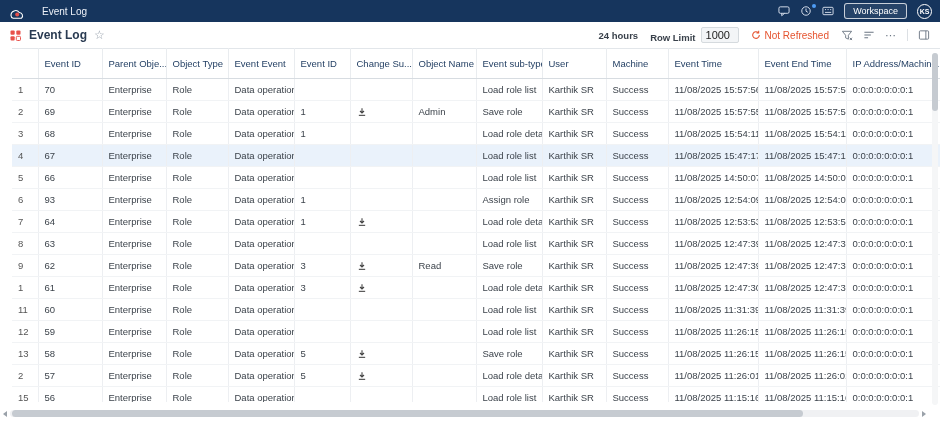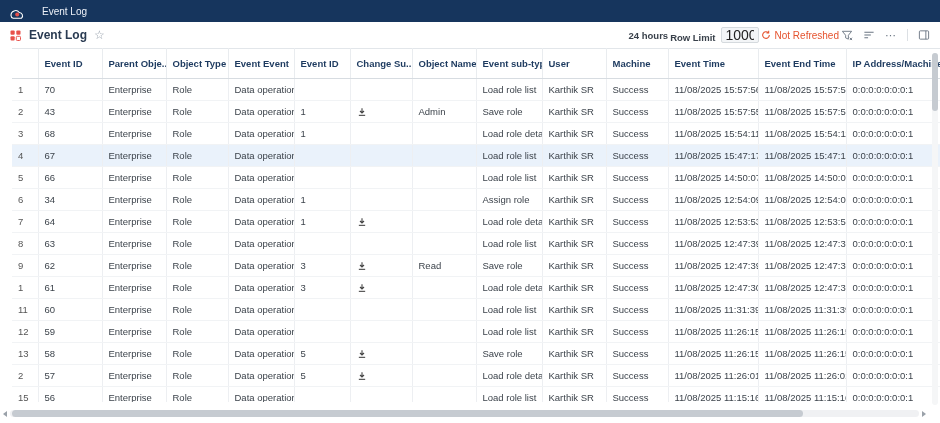--- a/index.html
+++ b/index.html
@@ -13,33 +13,33 @@
   .topbar-right{margin-left:auto;display:flex;align-items:center;gap:10px}
   .tb-icon{display:flex;align-items:center;position:relative;cursor:pointer}
   .badge-dot{position:absolute;top:-1px;right:-4px;width:4px;height:4px;border-radius:50%;background:var(--badge-blue,#4e9cf5)}
   .workspace-btn{font-size:9px;color:#fff;border:1px solid rgba(255,255,255,.75);border-radius:3px;padding:2px 8px;background:rgba(255,255,255,.07);cursor:pointer}
   .avatar{width:15px;height:15px;border-radius:50%;border:1px solid #fff;font-size:7px;display:flex;align-items:center;justify-content:center;font-weight:bold;color:#fff;cursor:pointer}
 
   
   .toolbar{height:26px;display:flex;align-items:center;padding:0 10px;background:#fff}
   .page-title{font-size:12px;font-weight:700;color:#2a3b52;margin-left:8px}
   .star{color:#98a1ac;font-size:12px;margin-left:7px;cursor:pointer;line-height:1}
-  .toolbar-right{margin-left:auto;display:flex;align-items:center;gap:2px}
+  .toolbar-right{margin-left:auto;display:flex;align-items:center;gap:12px}
   .t-text{font-size:9.5px;color:#39414b;font-weight:700}
   .row-limit{display:flex;align-items:flex-end;gap:5px}
-  .row-limit input{width:38px;height:16px;font-size:14px;border:1px solid #d5dade;background:#f3f5f7;border-radius:2px;padding:0 4px;color:#222;font-family:"Liberation Sans",sans-serif}
+  .row-limit input{width:38px;height:16px;font-size:11px;border:1px solid #d5dade;background:#f3f5f7;border-radius:2px;padding:0 4px;color:#222;font-family:"Liberation Sans",sans-serif}
   .refresh{display:flex;align-items:center;gap:4px;color:var(--refresh-red,#e5532f);font-size:10px;cursor:pointer}
   .tool-icons{display:flex;align-items:center;gap:10px;color:#6b7683}
   .sep{width:1px;height:12px;background:#dce0e4}
   .more{font-size:11px;color:#6b7683;letter-spacing:1px;cursor:pointer;line-height:1}
 
   
   .table-wrap{margin-left:12px;overflow:hidden;position:relative;height:354px}
   table{border-collapse:collapse;table-layout:fixed;width:930px;font-size:9.5px}
-  th{font-size:9.5px;font-weight:700;color:var(--header-text,#1d3a5f);text-align:left;height:30px;padding:0 6px;
+  th{font-size:9.5px;font-weight:400;color:var(--header-text,#1d3a5f);text-align:left;height:30px;padding:0 6px;
      border-bottom:1px solid #d7dce1;border-top:1px solid #e2e6ea;border-right:1px solid #e9ecef;white-space:nowrap;overflow:hidden;cursor:pointer}
   td{height:22px;padding:0 6px;color:#3c434b;border-right:1px solid #edeff2;border-bottom:1px solid #f1f3f5;white-space:nowrap;overflow:hidden}
   .rn{width:26px;color:#555}
   tr.hl td{background:var(--highlight-row,#eaf2fb)}
 
   
   .vscroll{position:absolute;top:53px;right:2px;height:352px;width:6px;background:#f5f6f7;border-radius:3px}
   .vthumb{width:6px;height:58px;background:#c6cbd1;border-radius:3px;cursor:pointer}
   .hscroll{position:absolute;left:3px;right:14px;bottom:5px;height:9px;display:flex;align-items:center;gap:3px}
   .arr{width:0;height:0;cursor:pointer}
@@ -56,20 +56,43 @@
 
 <header class="topbar">
   <span class="logo">
     <svg width="18" height="15" viewBox="0 0 18 15">
       <path d="M3 11.5a4.6 4.6 0 0 1 8.3-3 3.3 3.3 0 0 1 2.2 5.7H5.2A2.8 2.8 0 0 1 3 11.5z" fill="none" stroke="#fff" stroke-width="1.1"></path>
       <circle cx="9.2" cy="10.6" r="2" fill="#e8504a"></circle>
     </svg>
   </span>
   <span class="topbar-title">Event Log</span>
 
+  <div class="topbar-right">
+    <span class="tb-icon">
+      <svg width="12" height="12" viewBox="0 0 13 13">
+        <rect x="1" y="2" width="11" height="7" rx="1.5" fill="none" stroke="#dfe6f2" stroke-width="1"></rect>
+        <path d="M4 9v2.6L7.2 9" fill="none" stroke="#dfe6f2" stroke-width="1"></path>
+      </svg>
+    </span>
+    <span class="tb-icon">
+      <svg width="12" height="12" viewBox="0 0 13 13">
+        <circle cx="6.5" cy="6.5" r="4.6" fill="none" stroke="#dfe6f2" stroke-width="1"></circle>
+        <path d="M6.5 3.8v2.9l2 1.2" fill="none" stroke="#dfe6f2" stroke-width="1"></path>
+      </svg>
+      <span class="badge-dot"></span>
+    </span>
+    <span class="tb-icon">
+      <svg width="12" height="12" viewBox="0 0 13 13">
+        <rect x="1" y="2.5" width="11" height="8" rx="1" fill="none" stroke="#dfe6f2" stroke-width="1"></rect>
+        <path d="M3.2 5h1.2M6 5h1.2M8.8 5h1.2M3.2 8h6.8" stroke="#dfe6f2" stroke-width="1"></path>
+      </svg>
+    </span>
+    <button class="workspace-btn">Workspace</button>
+    <span class="avatar">KS</span>
+  </div>
 </header>
 
 <div class="toolbar">
   <span>
     <svg width="11" height="11" viewBox="0 0 11 11">
       <rect x="0.5" y="0.5" width="4.2" height="4.2" rx="1" fill="#e8504a"></rect>
       <rect x="6.3" y="0.5" width="4.2" height="4.2" rx="1" fill="#e8504a"></rect>
       <rect x="0.5" y="6.3" width="4.2" height="4.2" rx="1" fill="#e8504a"></rect>
       <rect x="6.3" y="6.3" width="4.2" height="4.2" rx="1" fill="none" stroke="#e8504a" stroke-width="1"></rect>
     </svg>
@@ -146,21 +169,21 @@
           <td></td>
           <td>Load role list</td>
           <td>Karthik SR</td>
           <td>Success</td>
           <td>11/08/2025 15:57:56</td>
           <td>11/08/2025 15:57:56</td>
           <td>0:0:0:0:0:0:0:1</td>
         </tr>
         <tr>
           <td class="rn">2</td>
-          <td>43</td>
+          <td>69</td>
           <td>Enterprise</td>
           <td>Role</td>
           <td>Data operation</td>
           <td>1</td>
           <td><svg class="dl" width="10" height="10" viewBox="0 0 12 12">
               <path d="M6 1.5v5.5M3.6 4.8 6 7.2 8.4 4.8" fill="none" stroke="#444" stroke-width="1.3"></path>
               <path d="M2.2 10h7.6" stroke="#444" stroke-width="1.3"></path>
             </svg></td>
           <td>Admin</td>
           <td>Save role</td>
@@ -213,21 +236,21 @@
           <td></td>
           <td>Load role list</td>
           <td>Karthik SR</td>
           <td>Success</td>
           <td>11/08/2025 14:50:07</td>
           <td>11/08/2025 14:50:07</td>
           <td>0:0:0:0:0:0:0:1</td>
         </tr>
         <tr>
           <td class="rn">6</td>
-          <td>34</td>
+          <td>93</td>
           <td>Enterprise</td>
           <td>Role</td>
           <td>Data operation</td>
           <td>1</td>
           <td></td>
           <td></td>
           <td>Assign role</td>
           <td>Karthik SR</td>
           <td>Success</td>
           <td>11/08/2025 12:54:09</td>

